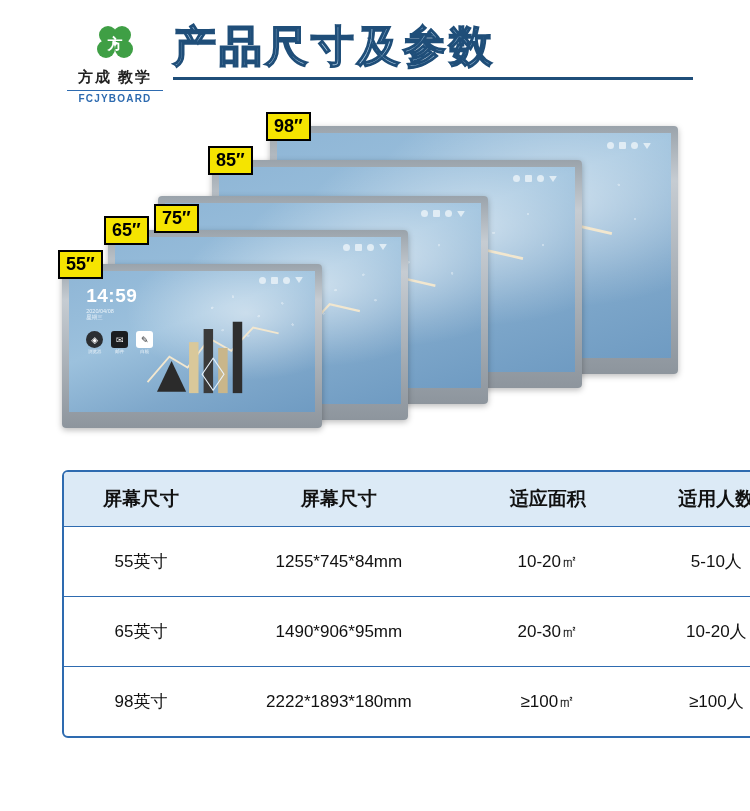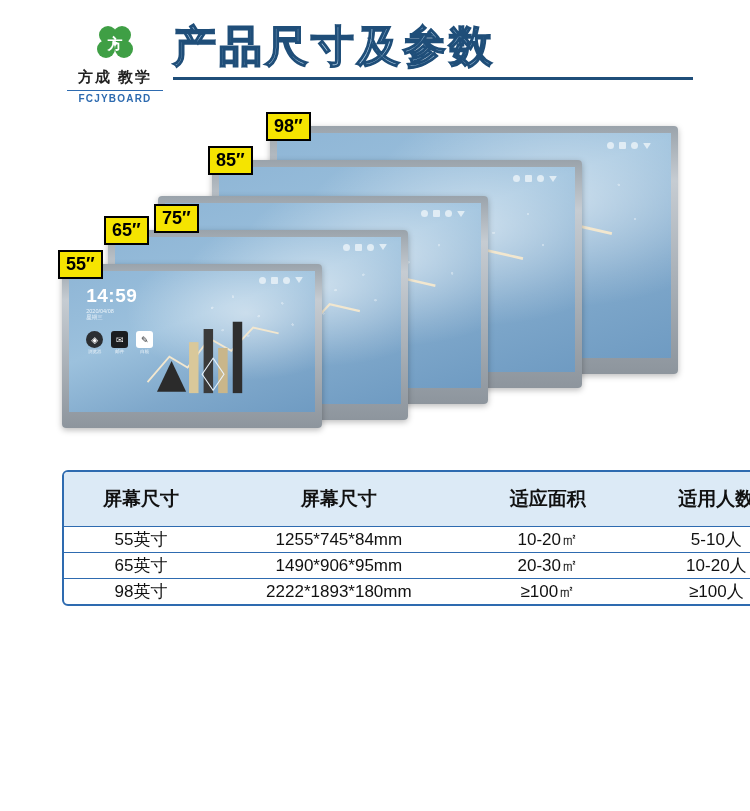--- a/index.html
+++ b/index.html
@@ -127,21 +127,21 @@
     border-radius: 6px;
     overflow: hidden;
     background: #fff;
   }
   table { width: 100%; border-collapse: collapse; }
   th, td {
     text-align: center;
     font-size: 17px;
     color: #111;
     border-bottom: 1px solid #2e6bb0;
-    padding: 1px 2px;
+    padding: 23px 2px;
     font-family: "Liberation Sans", sans-serif;
   }
   thead th {
     background: #dceaf6;
     font-weight: bold;
     font-size: 19px;
     padding: 14px 2px;
     color: #111;
   }
   tbody tr:last-child td { border-bottom: none; }

